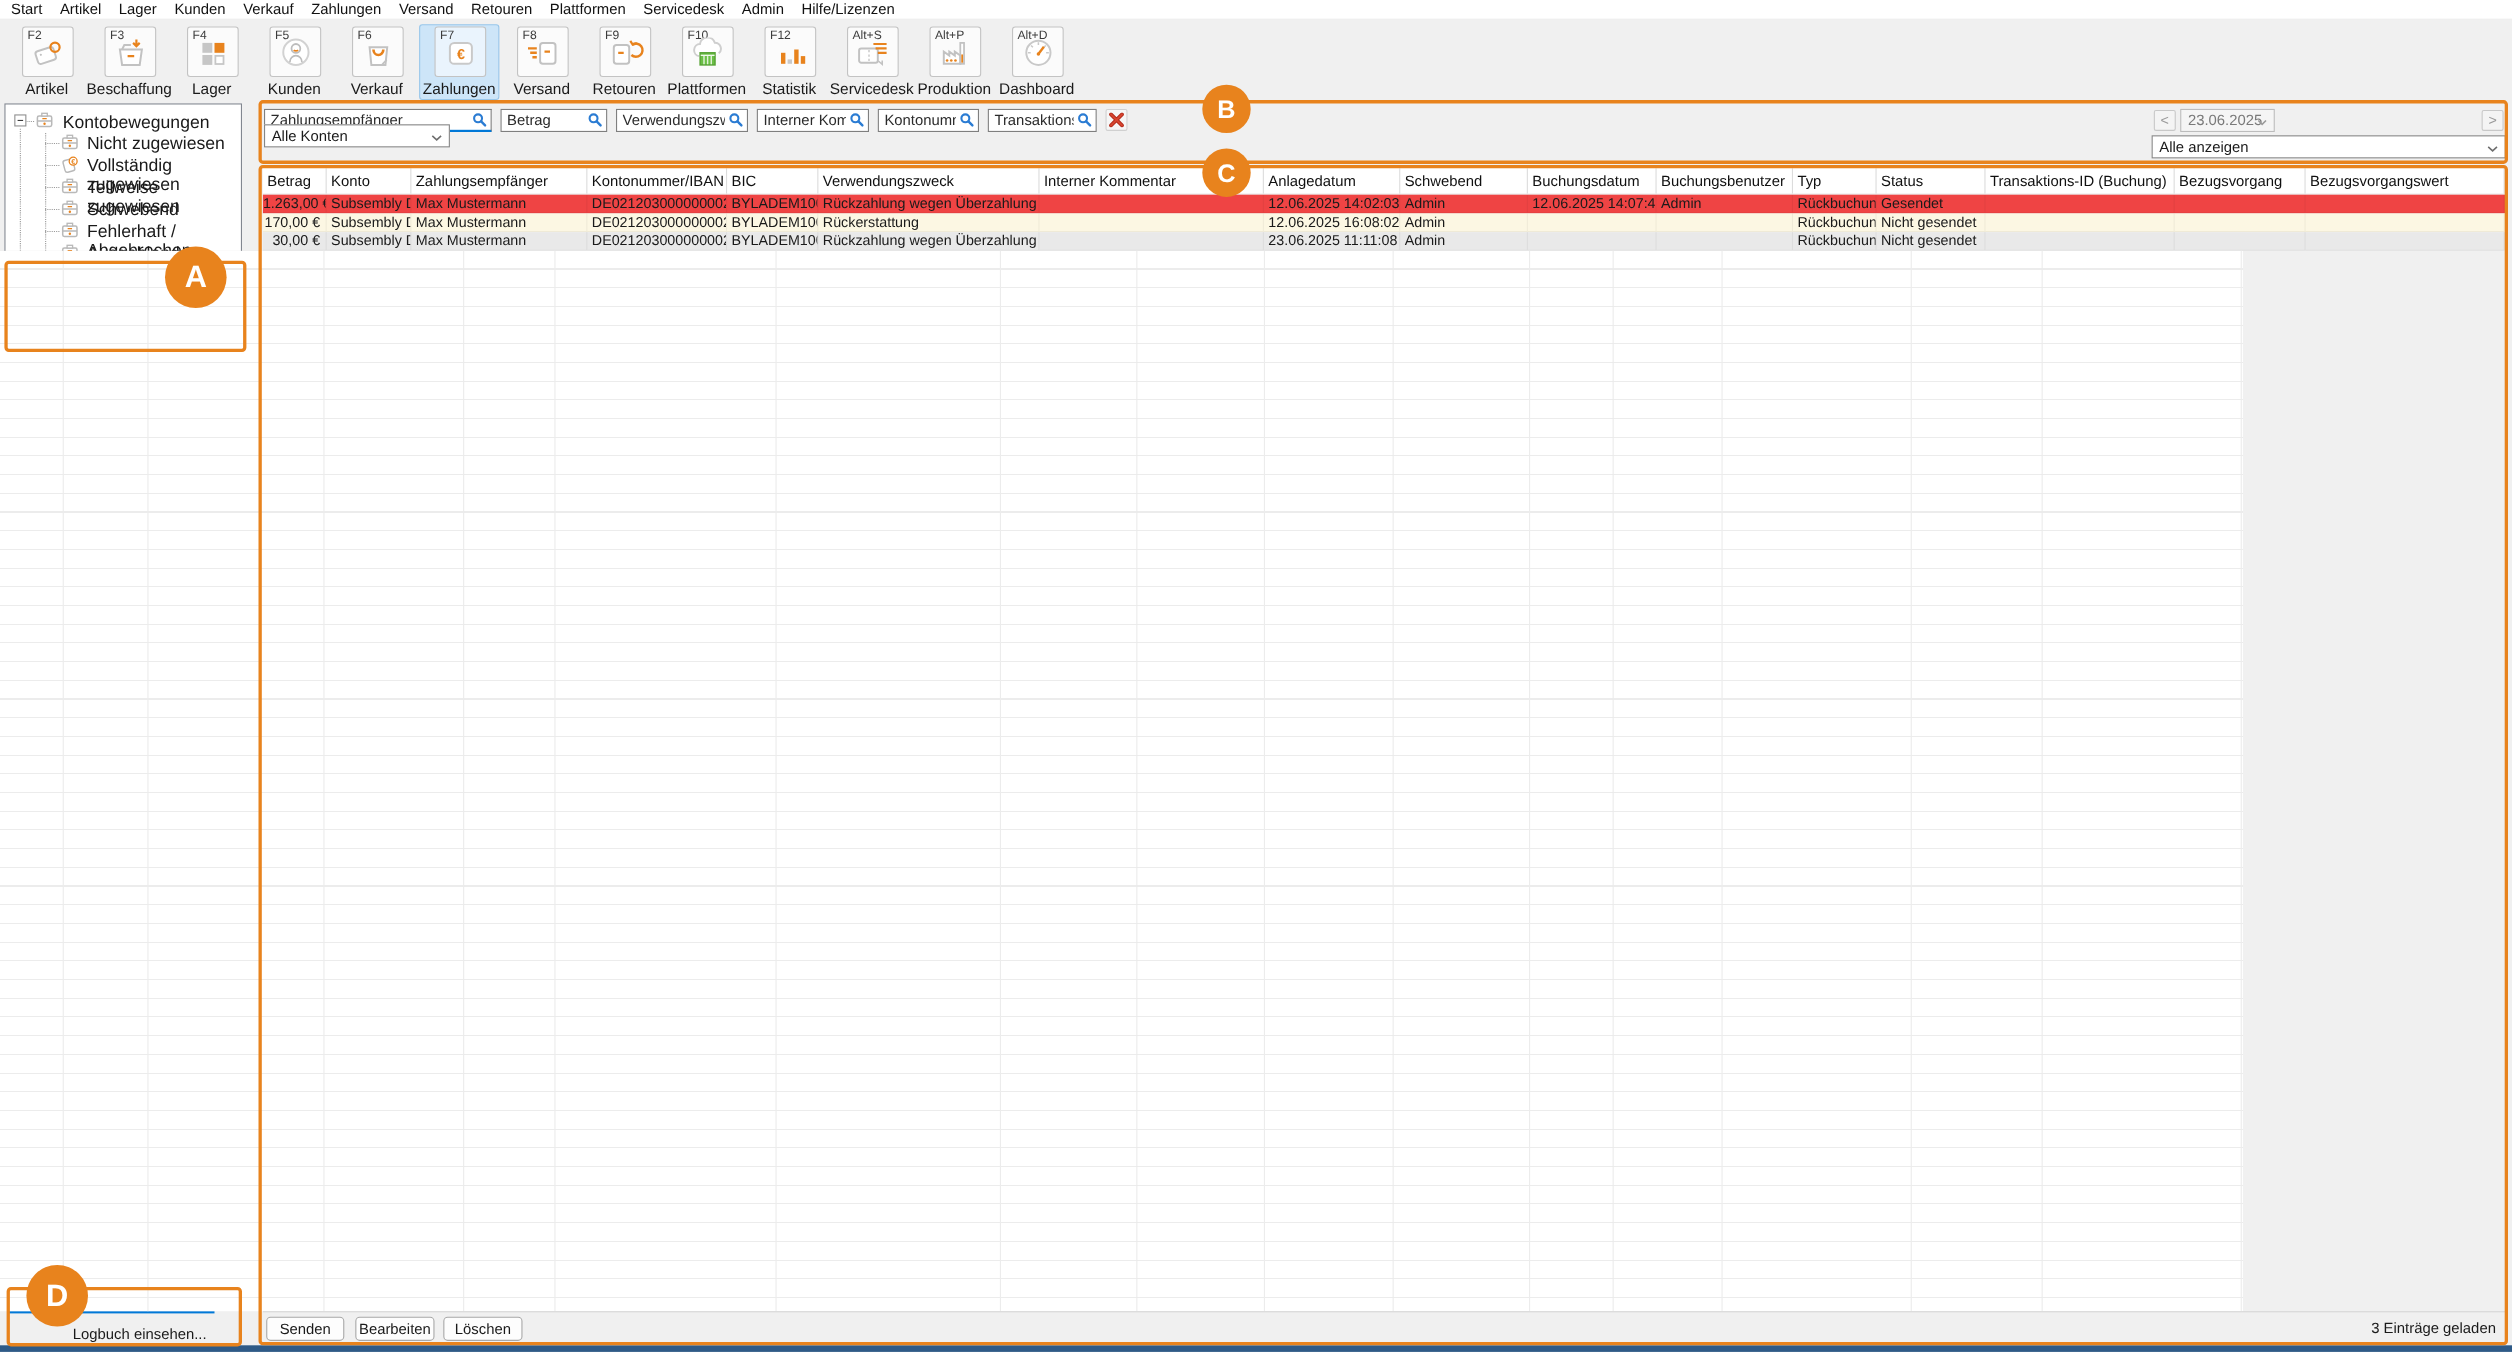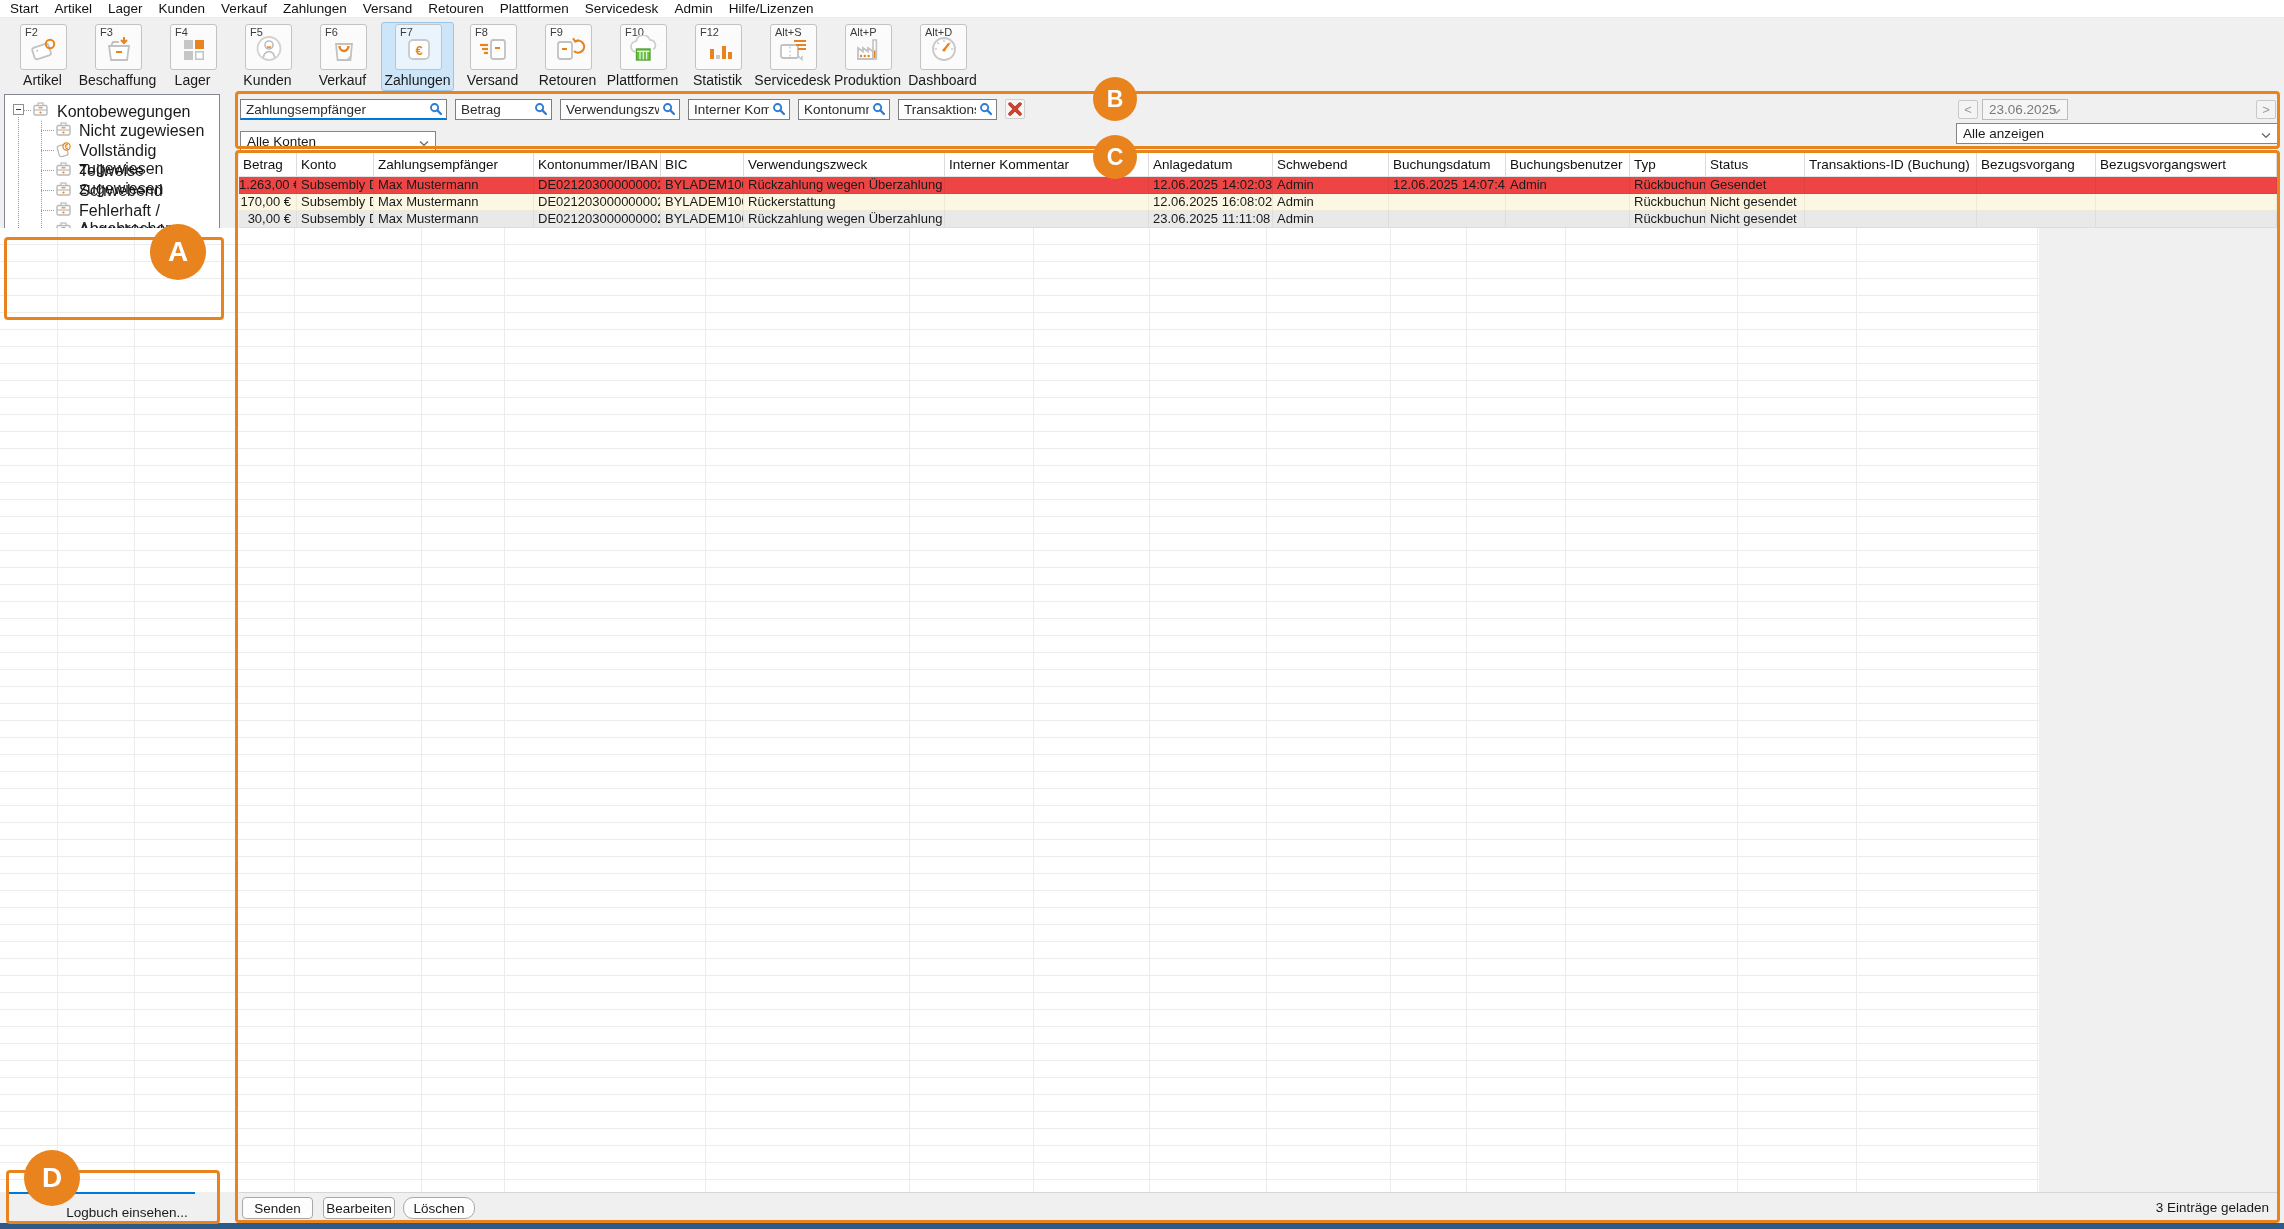--- a/index.html
+++ b/index.html
@@ -418,21 +418,21 @@
 <div class="combo" id="date-combo" style="left:1982px; top:99px; width:86px; height:21px;">
   <span>23.06.2025</span>
   <span class="chev">
     <svg width="9" height="6" viewBox="0 0 9 6">
         <path d="M1 1 L4.5 4.5 L8 1" fill="none" stroke="#9a9a9a" stroke-width="1.4"></path>
       </svg>
   </span>
 </div>
 <div class="navbtn" style="left:2256px; top:100px;">&gt;</div>
 
-<div class="combo" style="left:240px; top:131px; width:196px; height:21px;">
+<div class="combo" style="left:240px; top:113px; width:169px; height:21px;">
   <span>Alle Konten</span>
   <span class="chev">
     <svg width="10" height="6" viewBox="0 0 10 6">
         <path d="M1 1 L5 4.7 L9 1" fill="none" stroke="#6e6e6e" stroke-width="1.4"></path>
       </svg>
   </span>
 </div>
 <div class="combo" style="left:1956px; top:123px; width:322px; height:21px;align-items:center;">
   <span>Alle anzeigen</span>
   <span class="chev">
@@ -534,21 +534,21 @@
     <div class="fcell" style="width: 99px;"></div>
     <div class="fcell" style="width: 172px;"></div>
     <div class="fcell" style="width: 119px;"></div>
     <div class="fcell" style="width: 181px;"></div>
   </div>
 
 <div id="footer-bar">
   <span id="status-text">3 Einträge geladen</span>
 <button class="fbtn" style="left: 3px; width: 71px;">Senden</button>
     <button class="fbtn" style="left: 84px; width: 72px;">Bearbeiten</button>
-    <button class="fbtn" style="left: 164px; width: 72px; border-radius: 10px;">Löschen</button>
+    <button class="fbtn" style="left: 164px; width: 72px;">Löschen</button>
   </div>
 
 <div class="ann-box" style="left:4px;   top:237px;  width:220px;  height:83px;"></div>
 <div class="ann-box" style="left:235px; top:91px;   width:2045px; height:58px;"></div>
 <div class="ann-box" style="left:235px; top:150px;  width:2045px; height:1073px;"></div>
 <div class="ann-box" style="left:6px;   top:1170px; width:214px;  height:54px;"></div>
 <div class="ann-badge" id="badge-A" style="left:150px;  top:224px;">A</div>
 <div class="ann-badge" id="badge-B" style="left:1093px; top:77px;">B</div>
 <div class="ann-badge" id="badge-C" style="left:1093px; top:135px;">C</div>
 <div class="ann-badge" id="badge-D" style="left:24px;   top:1150px;">D</div>

